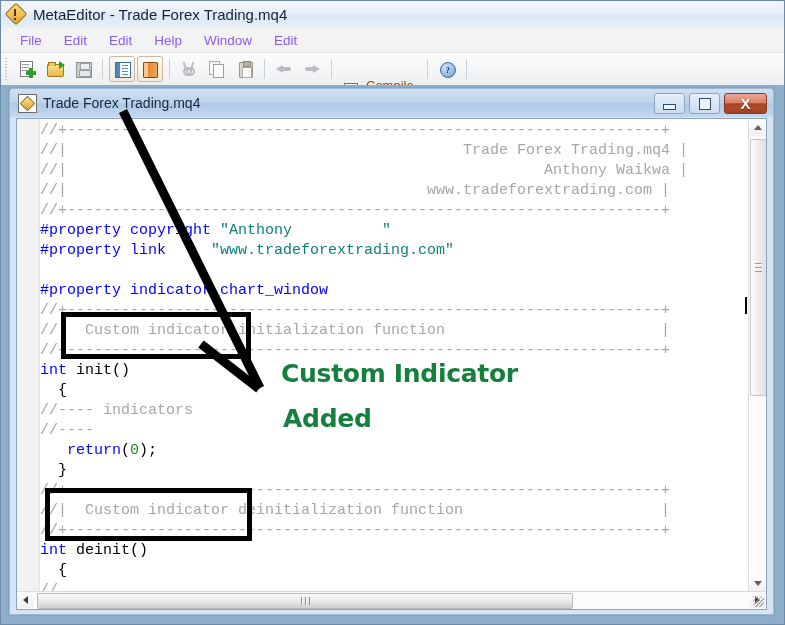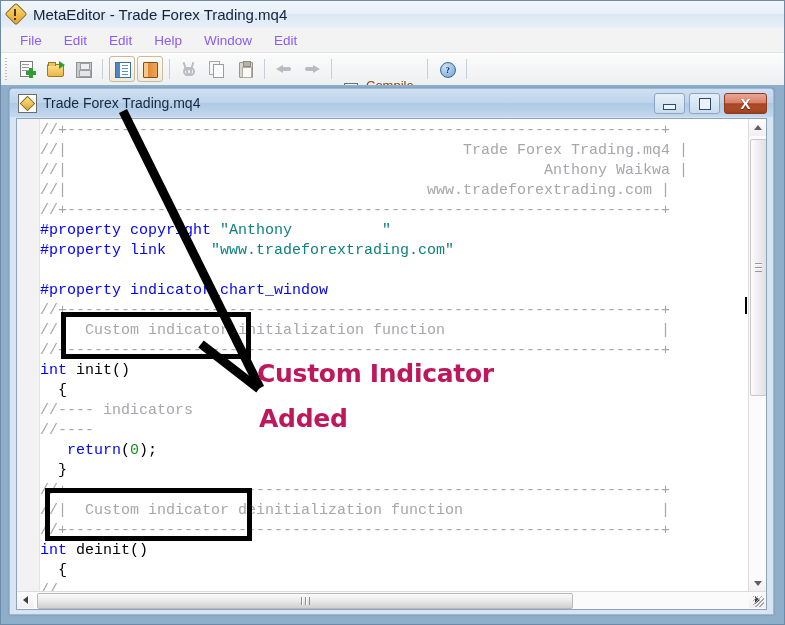--- a/index.html
+++ b/index.html
@@ -234,22 +234,23 @@
   }
   .hthumb .grp{position:absolute;top:3px;left:50%;margin-left:-4px;width:9px;height:8px;
     background-image:repeating-linear-gradient(to right,#8d8d8d 0 1px,#ffffff 1px 2px,transparent 2px 4px);}
   .resizer{position:absolute;right:2px;bottom:2px;width:11px;height:11px;
     background-image:repeating-linear-gradient(135deg,#a8a8a8 0 1px,transparent 1px 3px);}
 
   
   .anno{position:absolute;left:0;top:0;width:785px;height:625px;pointer-events:none;}
   .anno-text{
     position:absolute;font-family:"DejaVu Sans","Liberation Sans",sans-serif;
-    font-weight:bold;color:#be185d;font-size:25px;line-height:31px;
+    font-weight:bold;color:#15803d;font-size:25px;line-height:31px;
     letter-spacing:-0.3px;
+    margin-left:24px;
   }
   .anno-box{position:absolute;border:5px solid #000;background:transparent;}
 </style>
 </head>
 <body>
 
 <div class="app">
 
   <div class="titlebar">
     <div class="app-icon">

